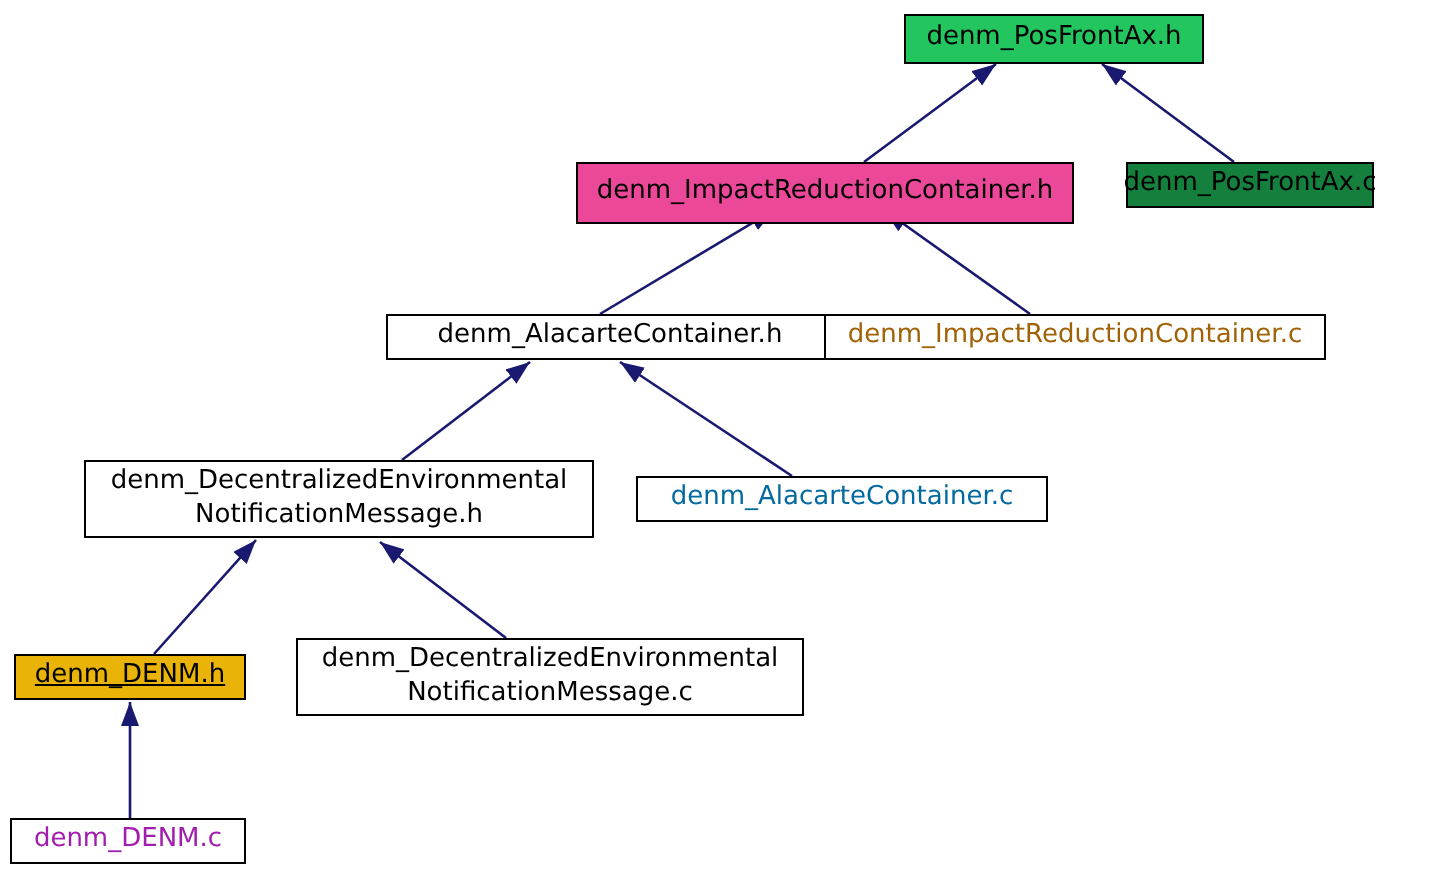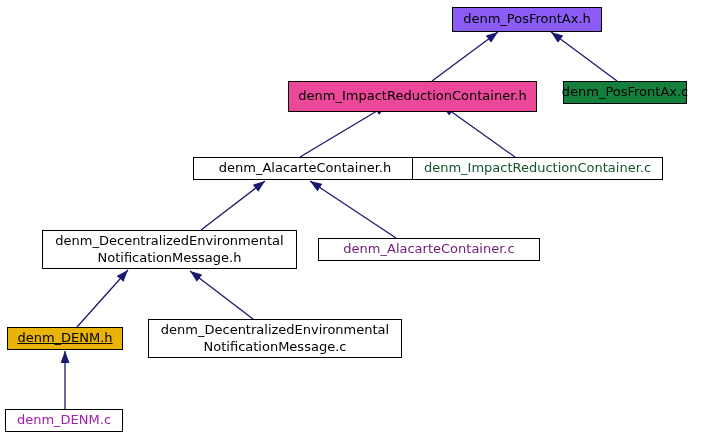--- a/index.html
+++ b/index.html
@@ -54,26 +54,26 @@
         <line x1="300" y1="157" x2="387" y2="105" stroke="#191970" stroke-width="1.3" marker-end="url(#arrowhead)"></line>
         <line x1="515" y1="157" x2="442" y2="105" stroke="#191970" stroke-width="1.3" marker-end="url(#arrowhead)"></line>
         <line x1="201" y1="230" x2="265" y2="181" stroke="#191970" stroke-width="1.3" marker-end="url(#arrowhead)"></line>
         <line x1="396" y1="238" x2="310" y2="181" stroke="#191970" stroke-width="1.3" marker-end="url(#arrowhead)"></line>
         <line x1="77" y1="327" x2="128" y2="270" stroke="#191970" stroke-width="1.3" marker-end="url(#arrowhead)"></line>
         <line x1="253" y1="319" x2="190" y2="271" stroke="#191970" stroke-width="1.3" marker-end="url(#arrowhead)"></line>
         <line x1="65" y1="409" x2="65" y2="351" stroke="#191970" stroke-width="1.3" marker-end="url(#arrowhead)"></line>
       </g>
   </svg>
   <div id="nodes">
-      <div class="node focus" style="left: 452px; top: 7px; width: 150px; height: 25px; border: 1px solid rgb(0, 0, 0); background: #8b5cf6; color: rgb(0, 0, 0);">denm_PosFrontAx.h</div>
+      <div class="node focus" style="left: 452px; top: 7px; width: 150px; height: 25px; border: 1px solid rgb(0, 0, 0); background: #22c55e; color: rgb(0, 0, 0);">denm_PosFrontAx.h</div>
       <div class="node" style="left: 288px; top: 81px; width: 249px; height: 31px; border: 1px solid rgb(0, 0, 0); background: #ec4899; color: rgb(0, 0, 0);">denm_ImpactReductionContainer.h</div>
       <div class="node" style="left: 563px; top: 81px; width: 124px; height: 23px; border: 1px solid rgb(0, 0, 0); background: #15803d; color: rgb(0, 0, 0);">denm_PosFrontAx.c</div>
       <div class="node" style="left: 193px; top: 157px; width: 224px; height: 23px; border: 1px solid rgb(0, 0, 0); background: rgb(255, 255, 255); color: rgb(0, 0, 0);">denm_AlacarteContainer.h</div>
-      <div class="node" style="left: 412px; top: 157px; width: 251px; height: 23px; border: 1px solid rgb(0, 0, 0); background: rgb(255, 255, 255); color: #14532d;">denm_ImpactReductionContainer.c</div>
+      <div class="node" style="left: 412px; top: 157px; width: 251px; height: 23px; border: 1px solid rgb(0, 0, 0); background: rgb(255, 255, 255); color: #a16207;">denm_ImpactReductionContainer.c</div>
       <div class="node" style="left: 42px; top: 230px; width: 255px; height: 39px; border: 1px solid rgb(0, 0, 0); background: rgb(255, 255, 255); color: rgb(0, 0, 0);">denm_DecentralizedEnvironmental
 NotificationMessage.h</div>
-      <div class="node" style="left: 318px; top: 238px; width: 222px; height: 23px; border: 1px solid rgb(0, 0, 0); background: rgb(255, 255, 255); color: #701a75;">denm_AlacarteContainer.c</div>
+      <div class="node" style="left: 318px; top: 238px; width: 206px; height: 23px; border: 1px solid rgb(0, 0, 0); background: rgb(255, 255, 255); color: #0369a1;">denm_AlacarteContainer.c</div>
       <div class="node" style="left: 7px; top: 327px; width: 116px; height: 23px; border: 1px solid rgb(0, 0, 0); background: #eab308; color: rgb(0, 0, 0); text-decoration: underline;">denm_DENM.h</div>
       <div class="node" style="left: 148px; top: 319px; width: 254px; height: 39px; border: 1px solid rgb(0, 0, 0); background: rgb(255, 255, 255); color: rgb(0, 0, 0);">denm_DecentralizedEnvironmental
 NotificationMessage.c</div>
       <div class="node" style="left: 5px; top: 409px; width: 118px; height: 23px; border: 1px solid rgb(0, 0, 0); background: rgb(255, 255, 255); color: #a21caf;">denm_DENM.c</div>
     </div>
 </div>
 
 </body></html>

